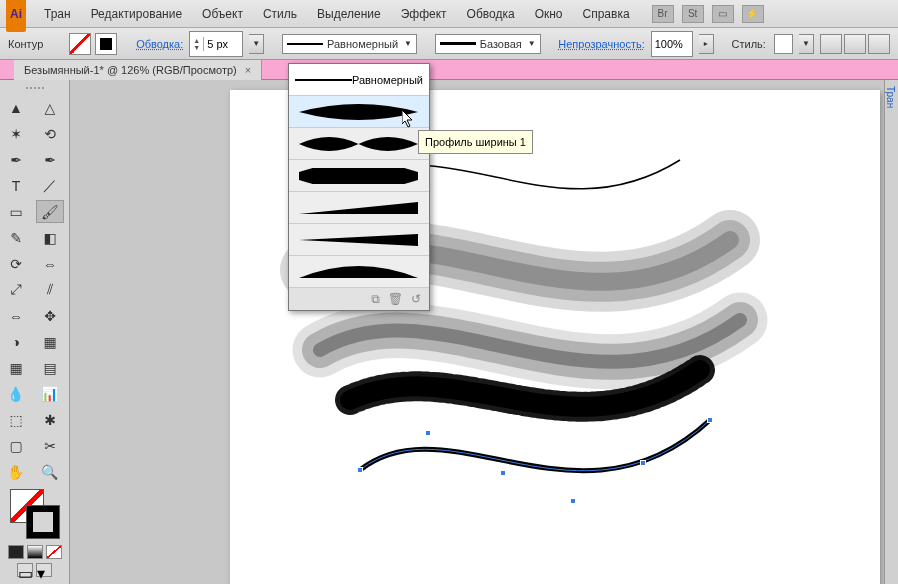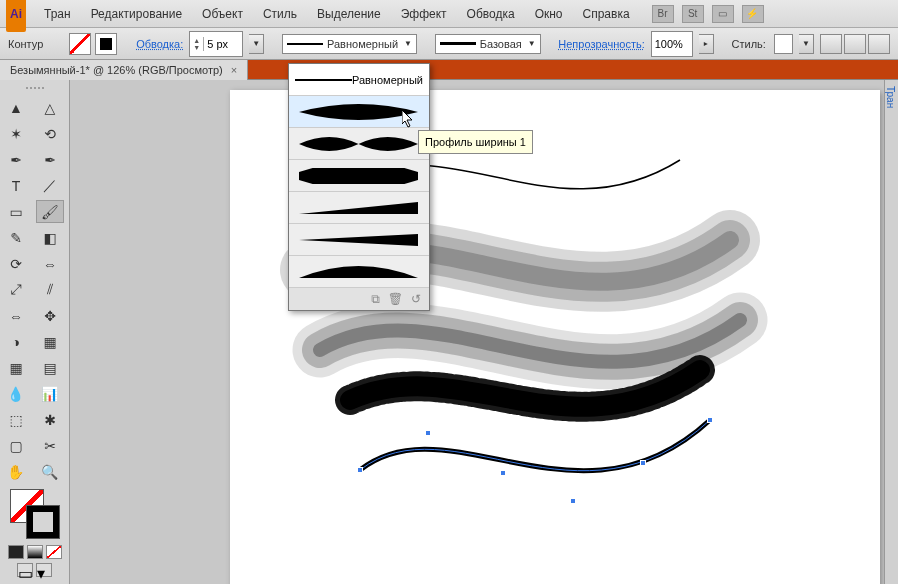--- a/index.html
+++ b/index.html
@@ -25,21 +25,21 @@
 .numbox .spin div{ text-align:center; }
 .numbox input{ width:38px; border:none; height:18px; font-size:11px; padding:0 3px; outline:none;}
 .dropbtn { width:16px; height:20px; background:linear-gradient(#f0f0f0,#d0d0d0); border:1px solid #888; border-left:none; font-size:8px; display:flex; align-items:center; justify-content:center;}
 .profile-sel { display:flex; align-items:center; border:1px solid #888; background:#fff; height:20px; padding:0 4px; gap:4px; font-size:11px;}
 .profile-sel .bar { width:36px; height:2px; background:#000; }
 .profile-sel .dd { font-size:8px; margin-left:2px; }
 .ctrl-tail { display:flex; gap:2px; margin-left:auto;}
 .ctrl-tail .btn { width:22px; height:20px; background:linear-gradient(#f0f0f0,#d0d0d0); border:1px solid #888;}
 
 
-.dockbar { height: 20px; background:#c2410c; border-bottom:1px solid #888; display:flex; align-items:center;}
+.dockbar { height: 20px; background:#f9a8d4; border-bottom:1px solid #888; display:flex; align-items:center;padding-left:14px;}
 .doctab { height:20px; background:#dcdcdc; border-right:1px solid #999; padding:0 10px; display:flex; align-items:center; font-size:11px; color:#333; position:relative; }
 .doctab .x { margin-left:8px; font-size:11px; color:#666; }
 
 
 .workspace { position: absolute; left:0; top:80px; right:0; bottom:0; display:flex; }
 .toolbox { width:70px; background:#d6d6d6; border-right:1px solid #999; padding:4px 2px; }
 .toolbox .grip { height:8px; display:flex; align-items:center; justify-content:center; gap:2px;}
 .toolbox .grip span{ width:2px; height:2px; background:#888; border-radius:50%;}
 .toolgrid { display:grid; grid-template-columns: 28px 28px; gap:3px 6px; margin-top:4px;}
 .tool { width:28px; height:23px; display:flex; align-items:center; justify-content:center; font-size:14px; color:#333; cursor:default; border:1px solid transparent;}

